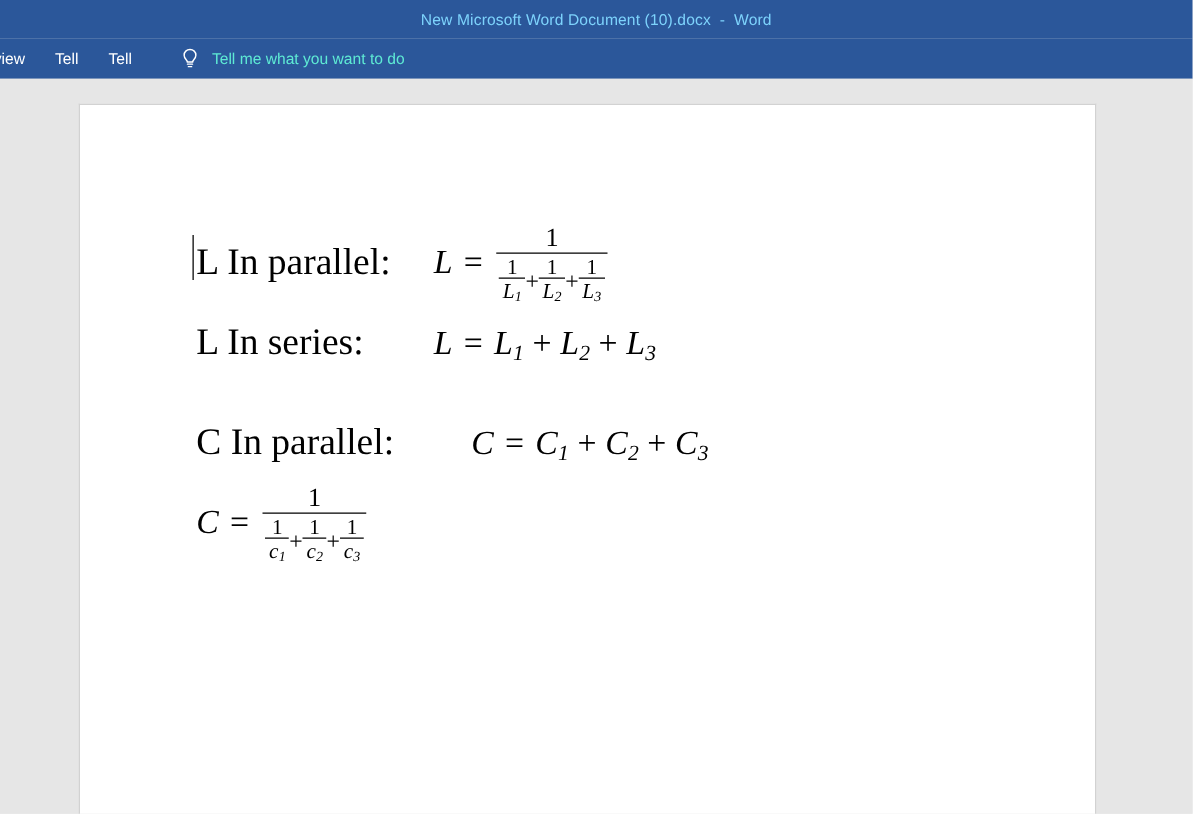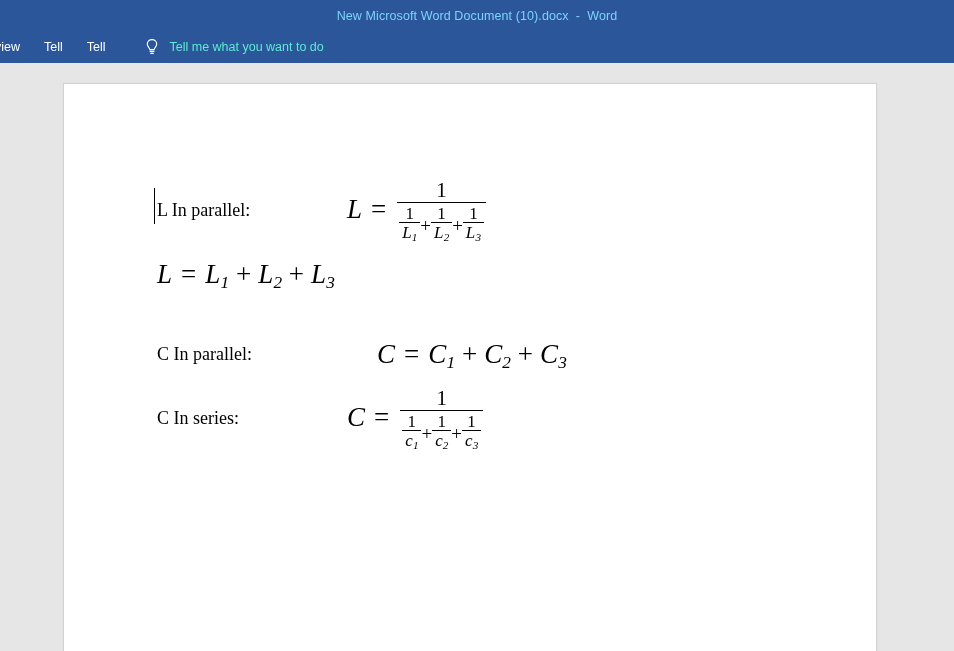--- a/index.html
+++ b/index.html
@@ -120,21 +120,21 @@
     align-items: center;
     position: relative;
   }
   #line-l-parallel { height: 72px; }
   #line-l-series   { height: 56px; }
   #line-c-parallel { height: 56px; margin-top: 24px; gap: 30px; }
   #line-c-series   { height: 72px; }
 
   .line-label {
     font-family: "Liberation Serif", "DejaVu Serif", serif;
-    font-size: 18px;
+    font-size: 30px;
     color: #000000;
     white-space: pre;
     line-height: 1;
     flex: 0 0 auto;
   }
   .label-col {
     width: 190px;
   }
   .label-col-wide {
     width: 190px;
@@ -294,20 +294,21 @@
                 <span class="sfrac">
                   <span class="snum">1</span>
                   <span class="sden"><span>L</span><sub>3</sub></span>
                 </span>
               </span>
             </span>
           </div>
         </div>
 
         <div class="doc-line" id="line-l-series">
+          <div class="line-label label-col">L In series:</div>
           <div class="math">
             <span class="var">L</span>
             <span class="op">=</span>
             <span><span class="var">L</span><sub>1</sub></span>
             <span class="op-plus">+</span>
             <span><span class="var">L</span><sub>2</sub></span>
             <span class="op-plus">+</span>
             <span><span class="var">L</span><sub>3</sub></span>
           </div>
         </div>
@@ -319,21 +320,20 @@
             <span class="op">=</span>
             <span><span class="var">C</span><sub>1</sub></span>
             <span class="op-plus">+</span>
             <span><span class="var">C</span><sub>2</sub></span>
             <span class="op-plus">+</span>
             <span><span class="var">C</span><sub>3</sub></span>
           </div>
         </div>
 
         <div class="doc-line" id="line-c-series">
-          <div class="line-label label-col">C In series:</div>
           <div class="math">
             <span class="var">C</span>
             <span class="op">=</span>
             <span class="frac">
               <span class="num">1</span>
               <span class="den">
                 <span class="sfrac">
                   <span class="snum">1</span>
                   <span class="sden"><span>c</span><sub>1</sub></span>
                 </span>

